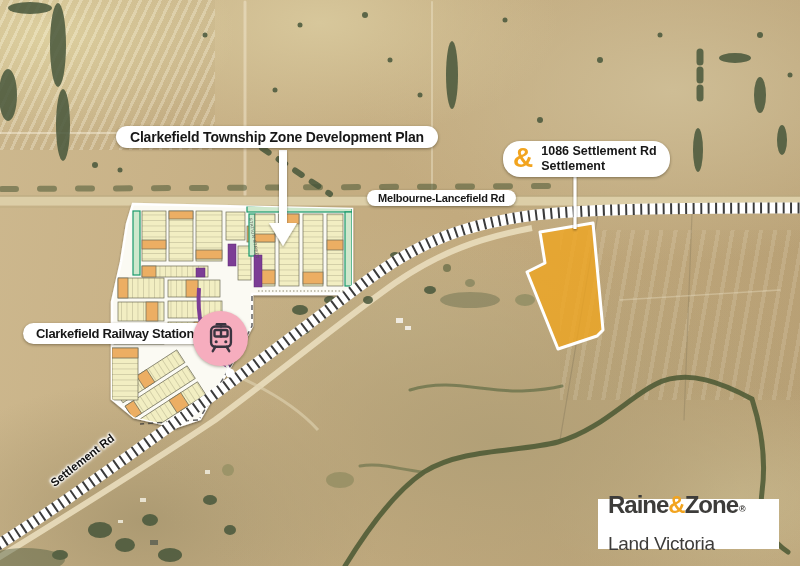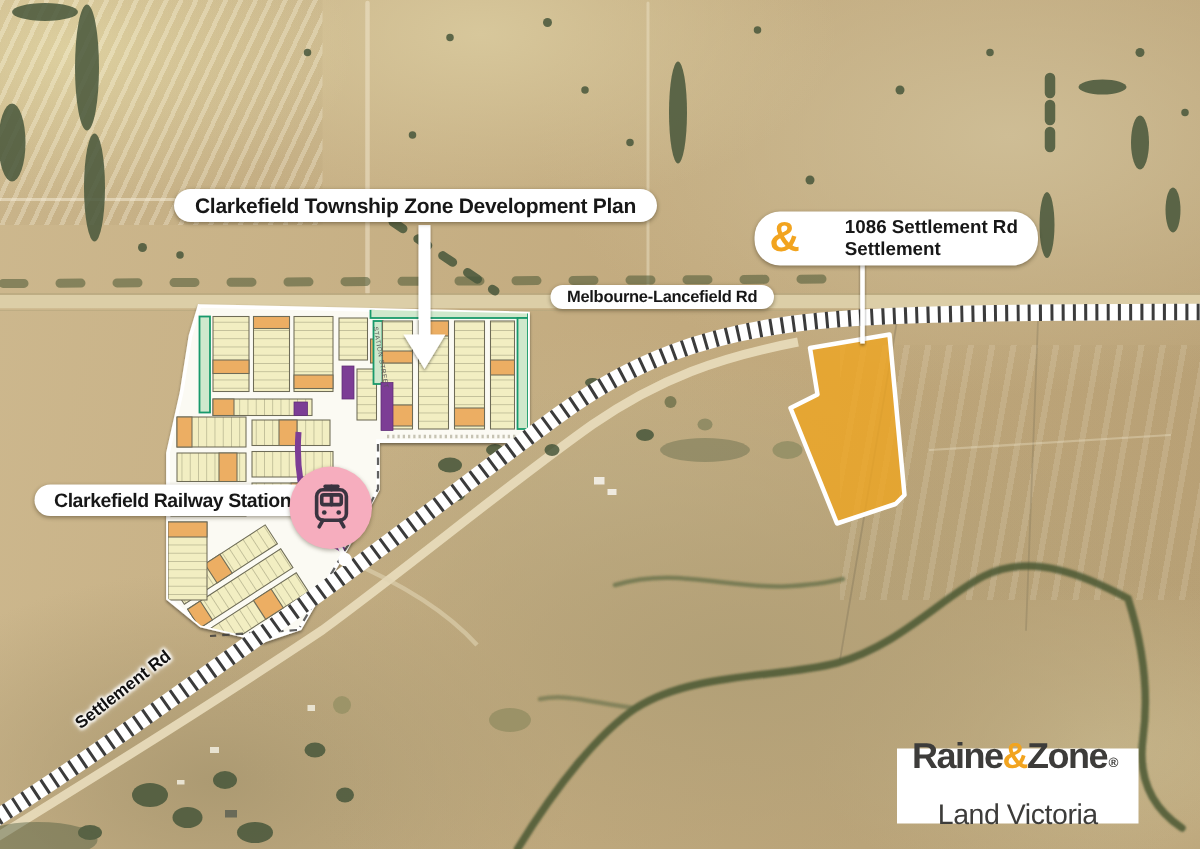--- a/index.html
+++ b/index.html
@@ -20,39 +20,39 @@
     background:repeating-linear-gradient(115deg, rgba(255,255,245,.55) 0 3px, rgba(120,100,60,.12) 3px 9px);}
   .stripes2{position:absolute;left:560px;top:230px;width:240px;height:170px;opacity:.22;
     background:repeating-linear-gradient(100deg, rgba(255,255,245,.5) 0 4px, rgba(120,100,60,.10) 4px 14px);}
   svg.overlay{position:absolute;inset:0;}
   
   .pill{position:absolute;background:#fff;color:#171717;font-weight:bold;white-space:nowrap;
         border-radius:14px;box-shadow:0 1px 3px rgba(40,30,10,.45);display:flex;align-items:center;}
   .pill-title{left:116px;top:126px;padding:3px 14px;font-size:14px;border-radius:13px;letter-spacing:-.2px;}
   .pill-property{left:503px;top:141px;padding:3px 13px 3px 10px;border-radius:17px;gap:8px;}
   .pill-property .amp{color:#F2A41F;font-size:28px;font-weight:bold;line-height:1;transform:translateY(-1px);}
-  .pill-property .addr{font-size:12.5px;line-height:1.2;margin-left:22px;}
+  .pill-property .addr{font-size:12.5px;line-height:1.2;}
   .pill-road{left:367px;top:190px;padding:2px 11px;font-size:11px;border-radius:11px;letter-spacing:-.2px;}
   .pill-station{left:23px;top:323px;padding:3px 13px;font-size:13px;border-radius:13px;letter-spacing:-.3px;}
   
   .station-circle{position:absolute;left:193px;top:311px;width:55px;height:55px;border-radius:50%;
         background:#F6ADBE;box-shadow:0 1px 3px rgba(40,30,10,.35);
         display:flex;align-items:center;justify-content:center;}
   
   .settlement{position:absolute;left:52px;top:478px;font-size:11.5px;font-weight:bold;color:#111;
         transform:rotate(-38deg);transform-origin:left center;white-space:nowrap;
         text-shadow:-1px -1px 2px #fff,1px -1px 2px #fff,-1px 1px 2px #fff,1px 1px 2px #fff,0 0 5px #fff;}
   
-  .logo{position:absolute;left:598px;top:499px;width:161px;height:50px;background:#fff;
+  .logo{position:absolute;left:598px;top:499px;width:181px;height:50px;background:#fff;
         box-sizing:border-box;padding:3px 10px 4px;display:flex;flex-direction:column;justify-content:center;}
   .logo .l1{display:flex;align-items:baseline;font-weight:bold;font-size:24px;line-height:1;
         letter-spacing:-1px;color:#3D3C3A;}
   .logo .l1 .amp{color:#F2A41F;}
   .logo .reg{font-size:9px;letter-spacing:0;position:relative;top:-1px;margin-left:1px;}
-  .logo .l2{font-size:19px;line-height:1.05;color:#3D3C3A;letter-spacing:-.3px;margin-top:17px;text-align:center;}
+  .logo .l2{font-size:19px;line-height:1.05;color:#3D3C3A;letter-spacing:-.3px;margin-top:17px;}
 </style>
 </head>
 <body>
 
 <div id="stage">
   <div class="bg"></div>
   <div class="stripes"></div>
   <div class="stripes2"></div>
 
   <svg class="overlay" viewBox="0 0 800 566">

